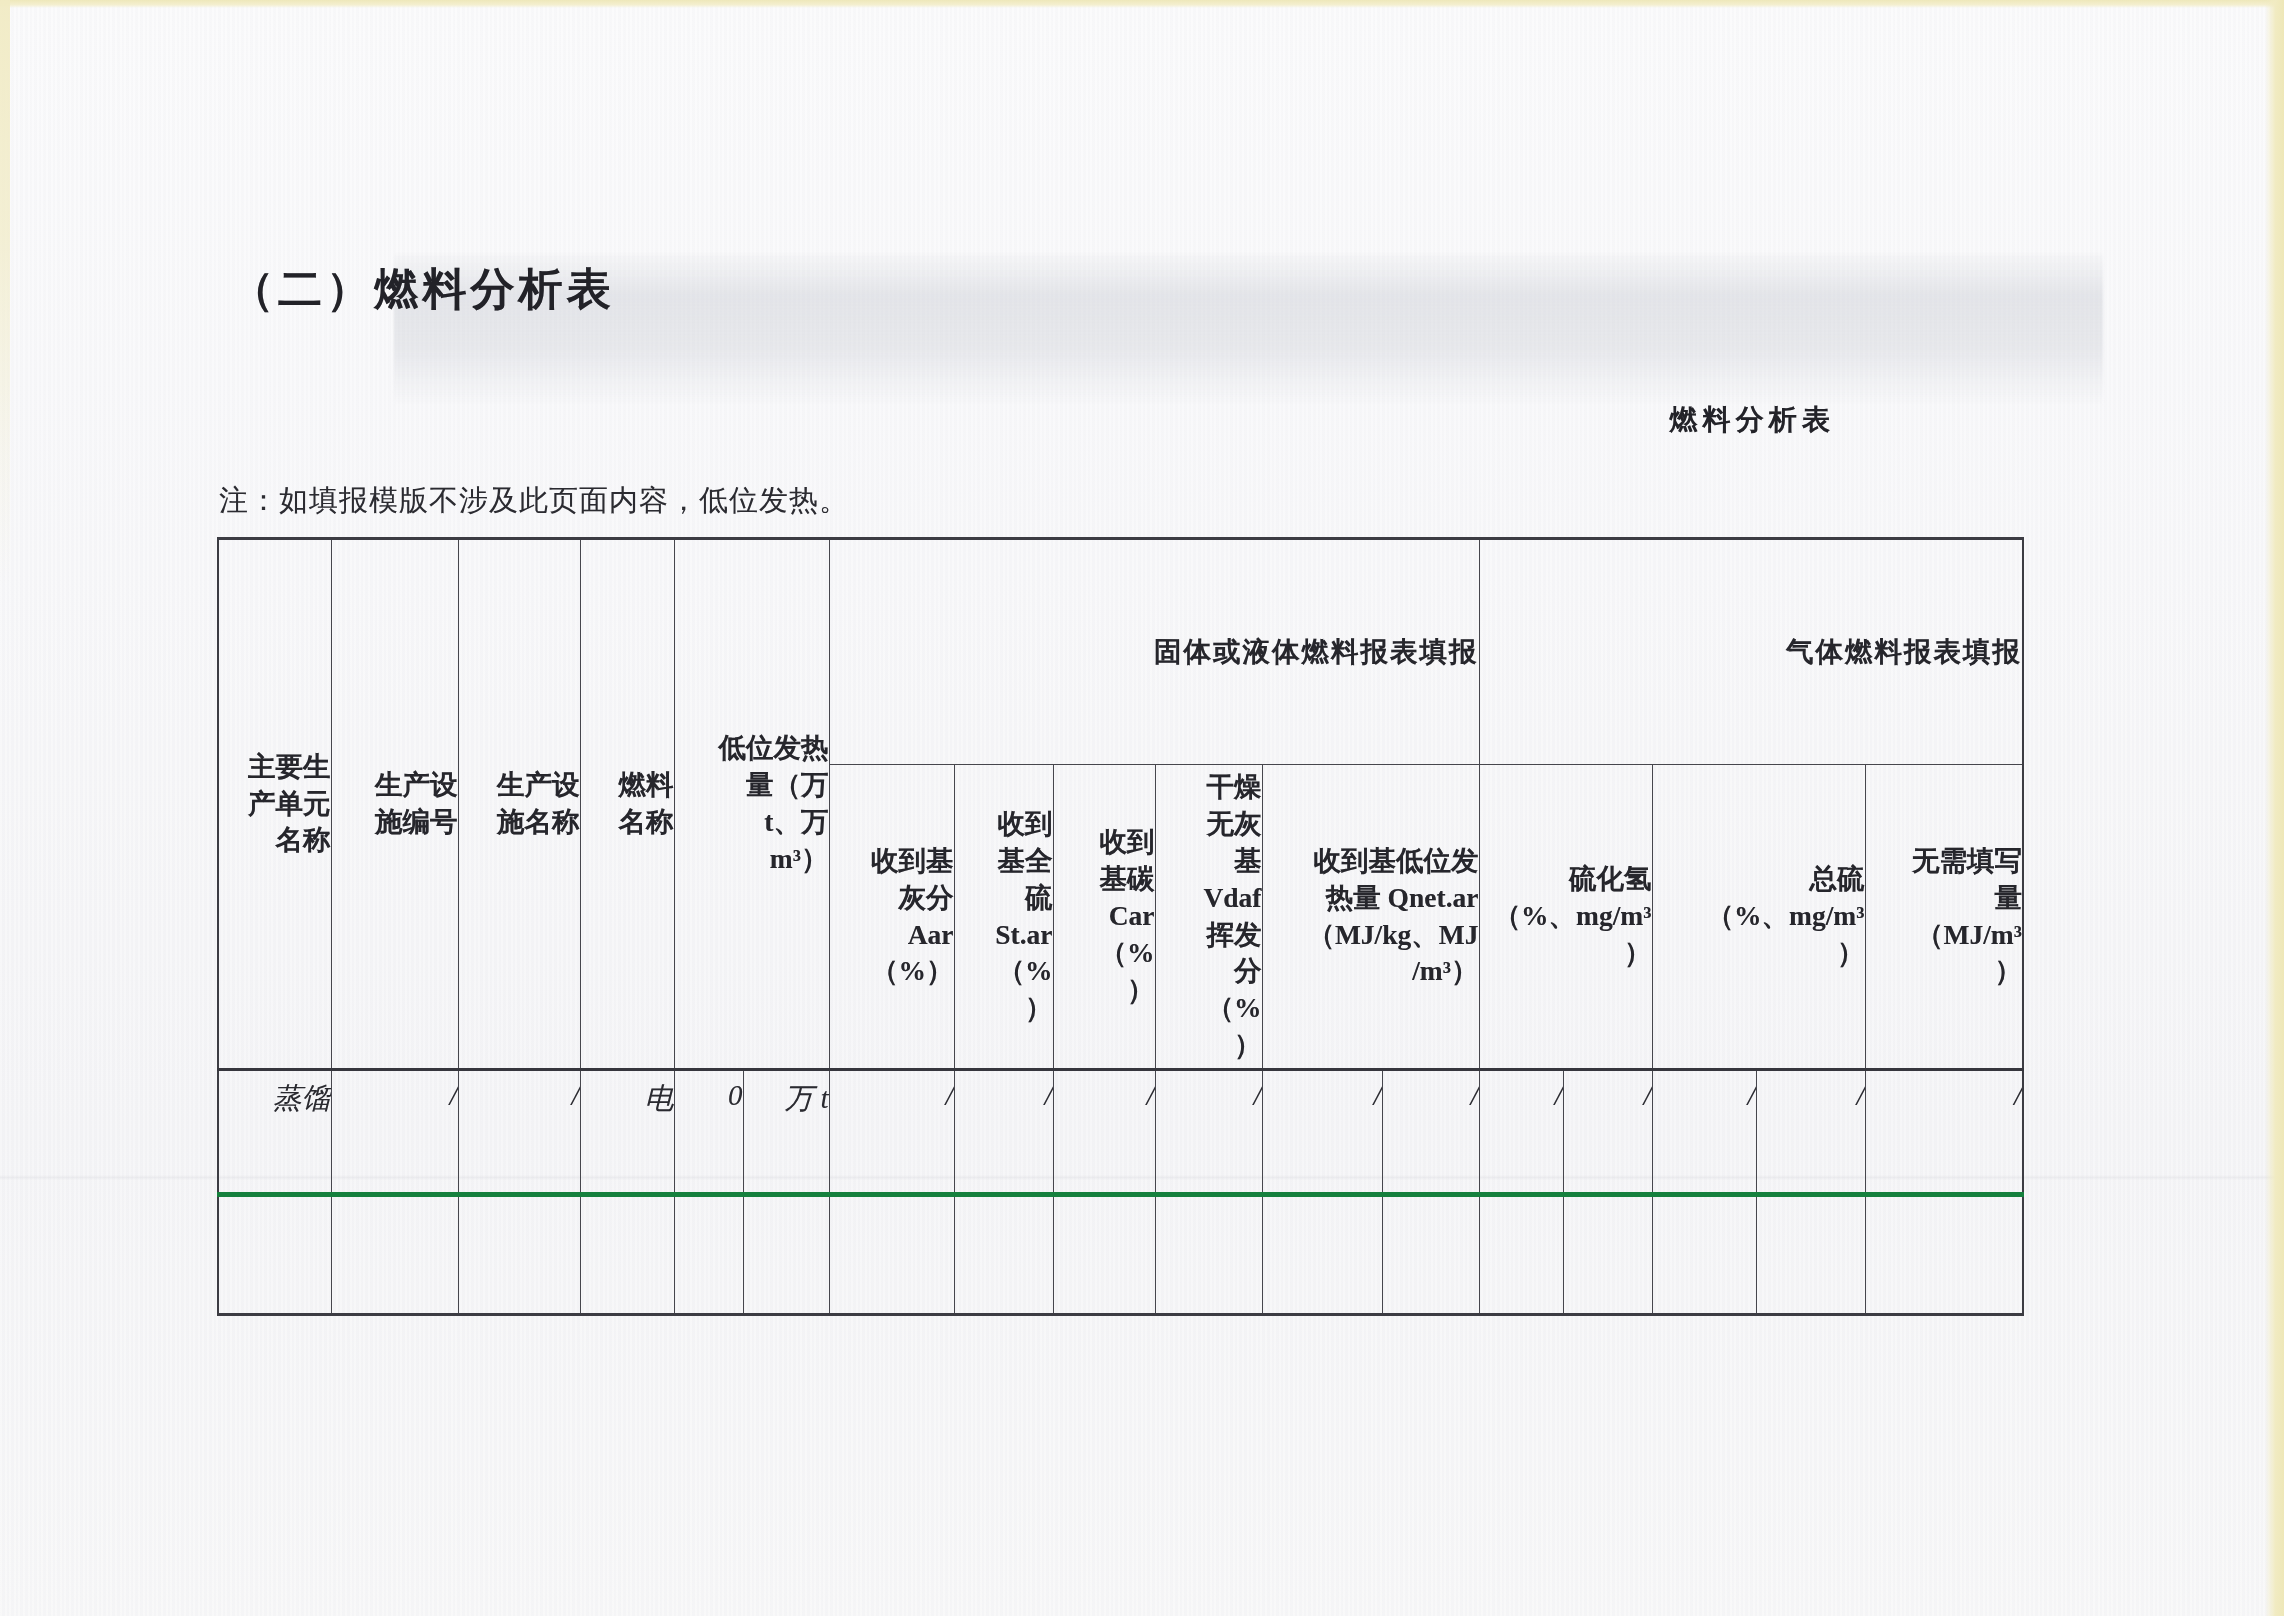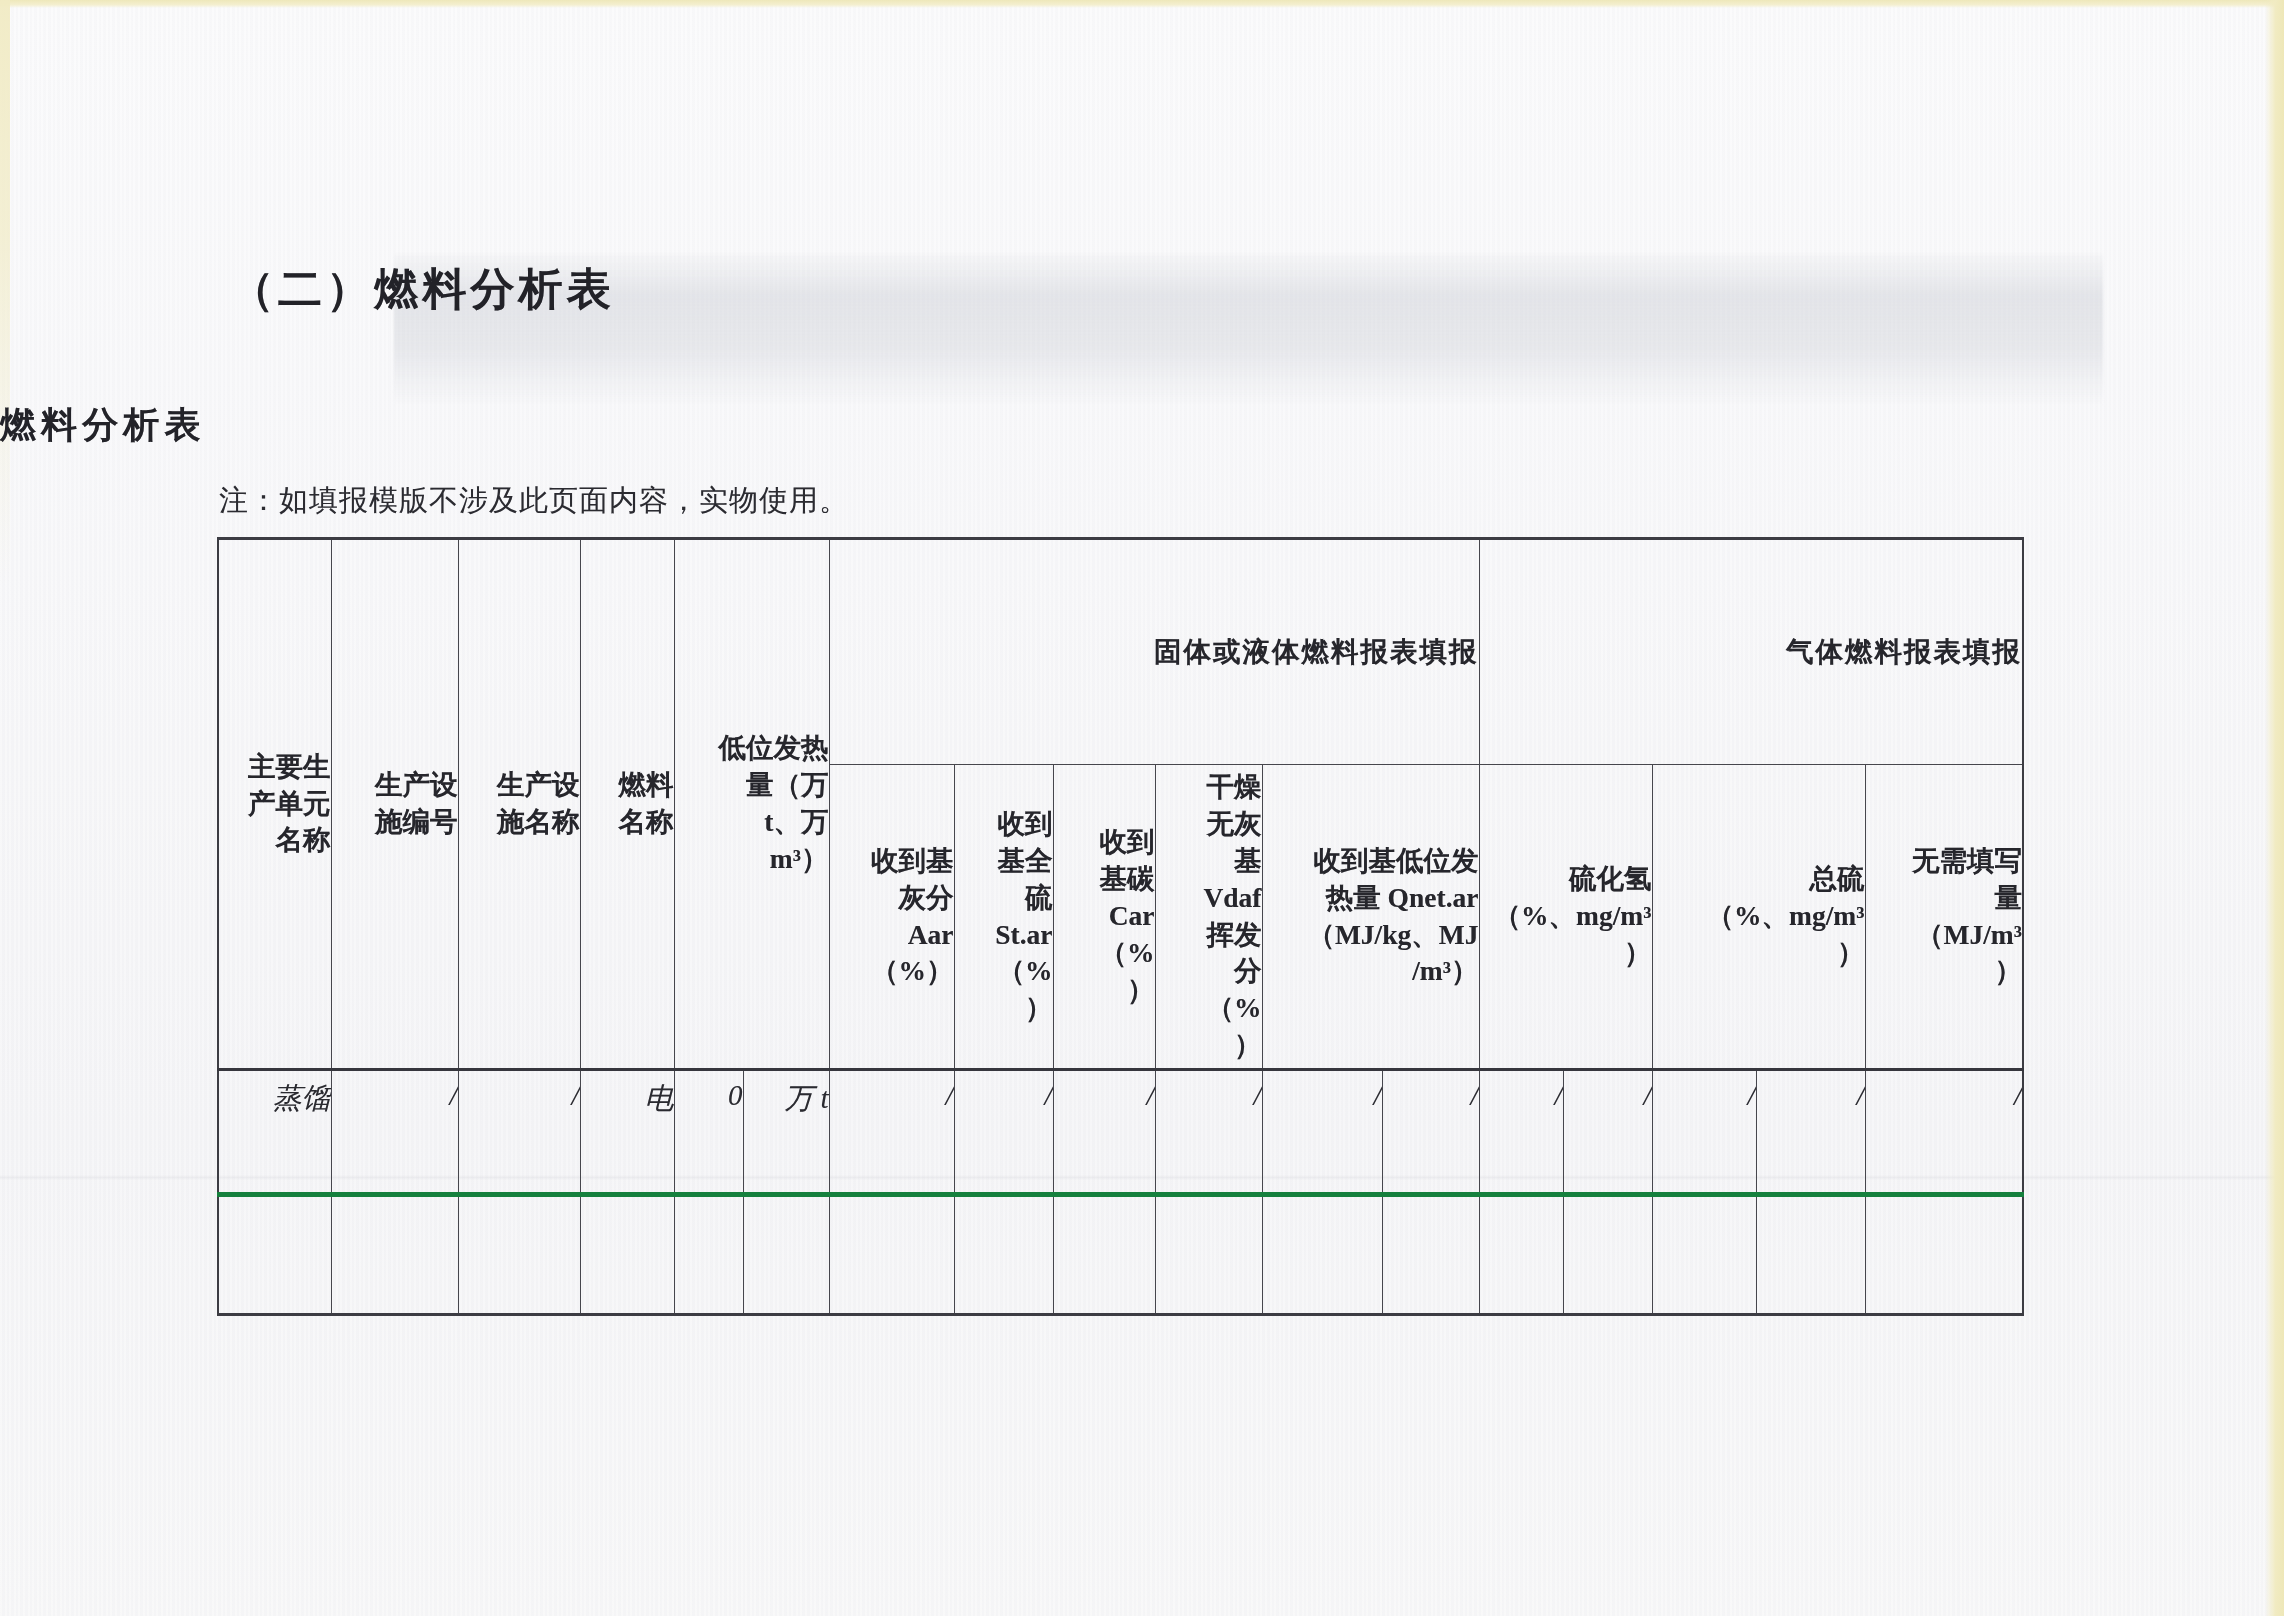--- a/index.html
+++ b/index.html
@@ -34,23 +34,23 @@
     background:linear-gradient(180deg,rgba(205,206,212,0),rgba(205,206,212,0.25),rgba(205,206,212,0));
   }
   .section-heading{
     position:absolute;left:230px;top:260px;
     font-family:"DejaVu Sans","Liberation Sans",sans-serif;
     font-weight:700;font-size:44px;letter-spacing:4.1px;color:#222228;
     text-shadow:0 0 0.5px rgba(34,34,40,0.4);
     white-space:nowrap;
   }
   .doc-title{
-    position:absolute;left:0;top:401px;width:1835px;text-align:left;
+    position:absolute;left:0;top:401px;width:1835px;text-align:right;
     font-family:"DejaVu Sans","Liberation Sans",sans-serif;
-    font-weight:700;font-size:36px;letter-spacing:5.1px;color:#232329;
+    font-weight:700;font-size:28px;letter-spacing:5.1px;color:#232329;
     text-shadow:0 0 0.5px rgba(34,34,40,0.4);
   }
   .note{
     position:absolute;left:219px;top:481px;
     font-size:29px;letter-spacing:1px;color:#2b2b31;
     text-shadow:0 0 0.5px rgba(40,40,48,0.25);
     white-space:nowrap;
   }
   table.fuel{
     position:absolute;left:217px;top:537px;width:1804px;
@@ -92,21 +92,21 @@
 
 <div class="sheet"></div>
 <div class="shade-band"></div>
 <div class="faint-band2"></div>
 <div class="edge-top"></div>
 <div class="edge-right"></div>
 <div class="edge-left"></div>
 
 <div class="section-heading">（二）燃料分析表</div>
 <div class="doc-title">燃料分析表</div>
-<div class="note">注：如填报模版不涉及此页面内容，实物使用。</div>
+<div class="note">注：如填报模版不涉及此页面内容，低位发热。</div>
 
 <table class="fuel">
   <colgroup>
     <col style="width:113px">
       <col style="width:127px">
       <col style="width:122px">
       <col style="width:94px">
     <col style="width:69px">
       <col style="width:86px">
     <col style="width:125px">

